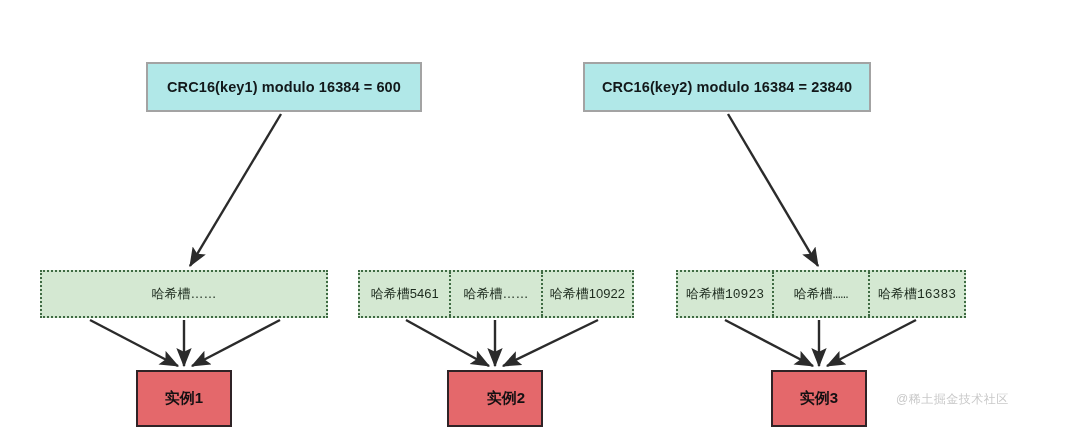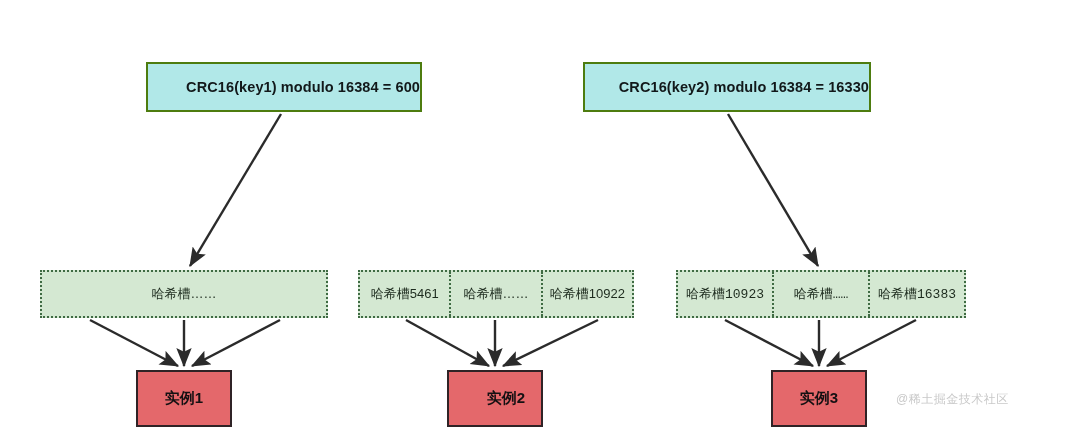--- a/index.html
+++ b/index.html
@@ -15,24 +15,24 @@
     width: 1080px;
     height: 438px;
     background: #ffffff;
     overflow: hidden;
   }
   
   .crc-box {
     position: absolute;
     box-sizing: border-box;
     background: #b1e8e8;
-    border: 2px solid #4d7c0f;
+    border: 2px solid #a3a3a3;
     display: flex;
     align-items: center;
-    justify-content: flex-end;
+    justify-content: center;
     font-size: 14.5px;
     font-weight: bold;
     color: #12181a;
     letter-spacing: 0.1px;
     white-space: nowrap;
   }
   #crc-box-1 { left: 146px; top: 62px; width: 276px; height: 50px; }
   #crc-box-2 { left: 583px; top: 62px; width: 288px; height: 50px; }
 
   
@@ -130,21 +130,21 @@
 
     <line x1="725" y1="320" x2="813" y2="366" stroke="#2b2b2b" stroke-width="2.4" marker-end="url(#arrowhead)"></line>
     <line x1="819" y1="320" x2="819" y2="366" stroke="#2b2b2b" stroke-width="2.4" marker-end="url(#arrowhead)"></line>
     <line x1="916" y1="320" x2="827" y2="366" stroke="#2b2b2b" stroke-width="2.4" marker-end="url(#arrowhead)"></line>
   </svg>
 
   <div class="crc-box" id="crc-box-1">
     <span>CRC16(key1) modulo 16384 = 600</span>
   </div>
   <div class="crc-box" id="crc-box-2">
-    <span>CRC16(key2) modulo 16384 = 16330</span>
+    <span>CRC16(key2) modulo 16384 = 23840</span>
   </div>
 
   <div class="slot-group" id="slot-group-1">
     <div class="slot-cell">哈希槽……</div>
   </div>
 
   <div class="slot-group" id="slot-group-2">
     <div class="slot-cell">哈希槽5461</div>
     <div class="slot-cell">哈希槽……</div>
     <div class="slot-cell">哈希槽10922</div>

